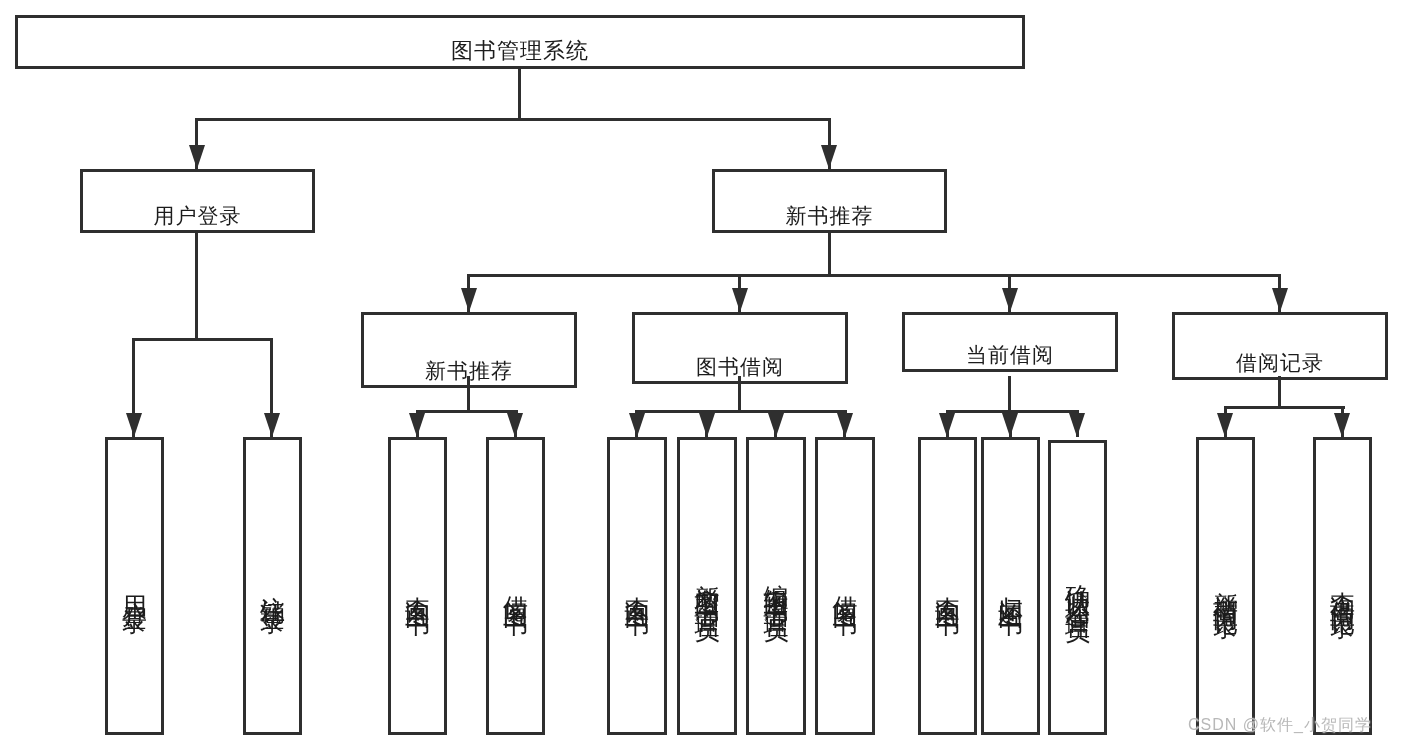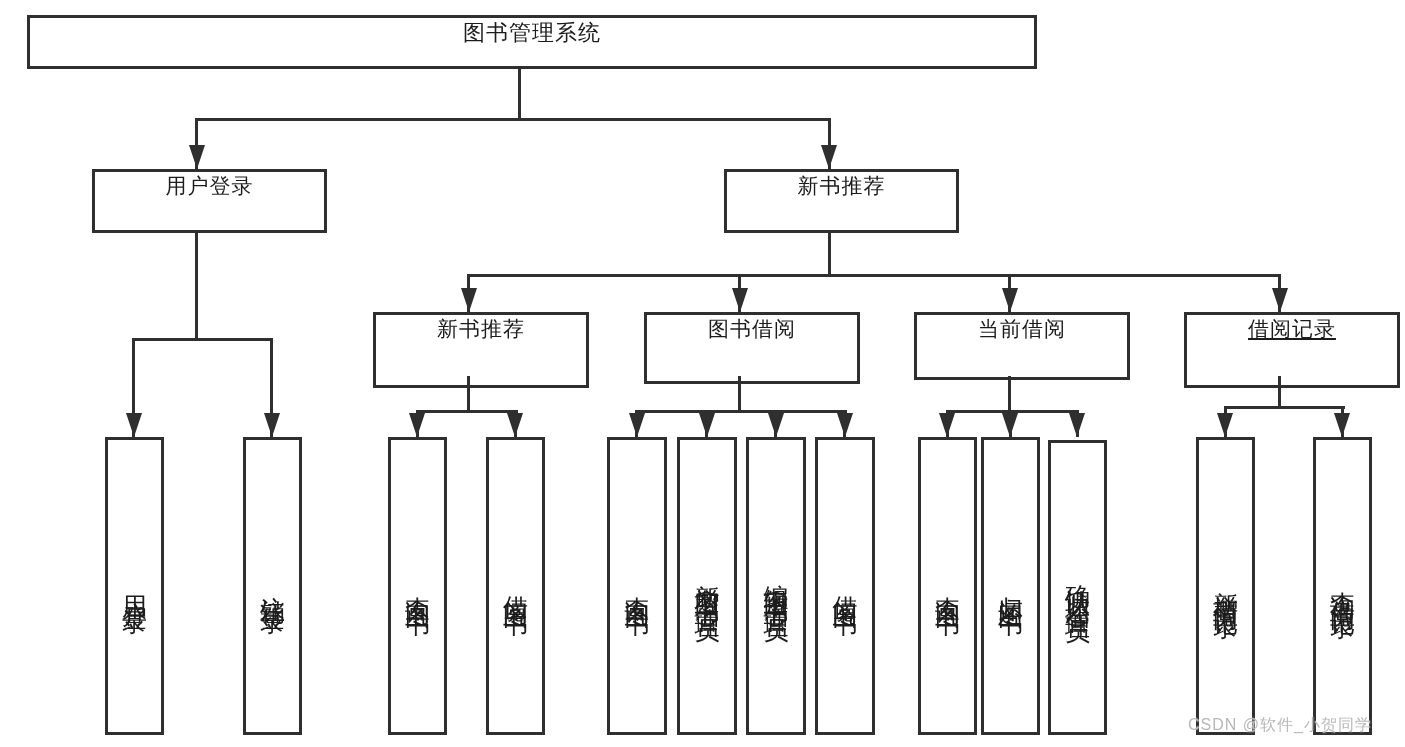--- a/index.html
+++ b/index.html
@@ -15,25 +15,24 @@
     width:1405px;height:747px;
     background:var(--page-bg);
     font-family:"Liberation Sans",sans-serif;
     overflow:hidden;
   }
   .hbox{
     position:absolute;
     box-sizing:border-box;
     border:3px solid var(--line);
     background:var(--box-bg);
-    display:flex;align-items:flex-start;justify-content:center;
+    display:flex;align-items:flex-end;justify-content:center;
     color:var(--text);
     font-size:21px;
     letter-spacing:1px;
-    margin-left:12px;
   }
   .hbox.root{font-size:22px;}
   .vbox{
     position:absolute;
     box-sizing:border-box;
     border:3px solid var(--line);
     background:var(--box-bg);
     display:flex;align-items:center;justify-content:center;
   }
   .vbox .vlabel{
@@ -101,24 +100,24 @@
   <div class="arrow" style="left:1002px;top:288px;"></div>
   <div class="line" style="left:1278px;top:274px;width:3px;height:38px;"></div>
   <div class="arrow" style="left:1272px;top:288px;"></div>
 
   <div class="hbox" style="left:361px;top:312px;width:216px;height:76px;">
     <span>新书推荐</span>
   </div>
   <div class="hbox" style="left:632px;top:312px;width:216px;height:72px;">
     <span>图书借阅</span>
   </div>
-  <div class="hbox" style="left:902px;top:312px;width:216px;height:68px;">
+  <div class="hbox" style="left:902px;top:312px;width:216px;height:60px;">
     <span>当前借阅</span>
   </div>
-  <div class="hbox" style="left:1172px;top:312px;width:216px;height:76px;text-decoration:underline;">
+  <div class="hbox" style="left:1172px;top:312px;width:216px;height:68px;">
     <span>借阅记录</span>
   </div>
 
   <div class="line" style="left:467px;top:376px;width:3px;height:34px;"></div>
   <div class="line" style="left:416px;top:410px;width:102px;height:3px;"></div>
   <div class="line" style="left:416px;top:410px;width:3px;height:27px;"></div>
   <div class="arrow" style="left:409px;top:413px;"></div>
   <div class="line" style="left:514px;top:410px;width:3px;height:27px;"></div>
   <div class="arrow" style="left:507px;top:413px;"></div>
 

